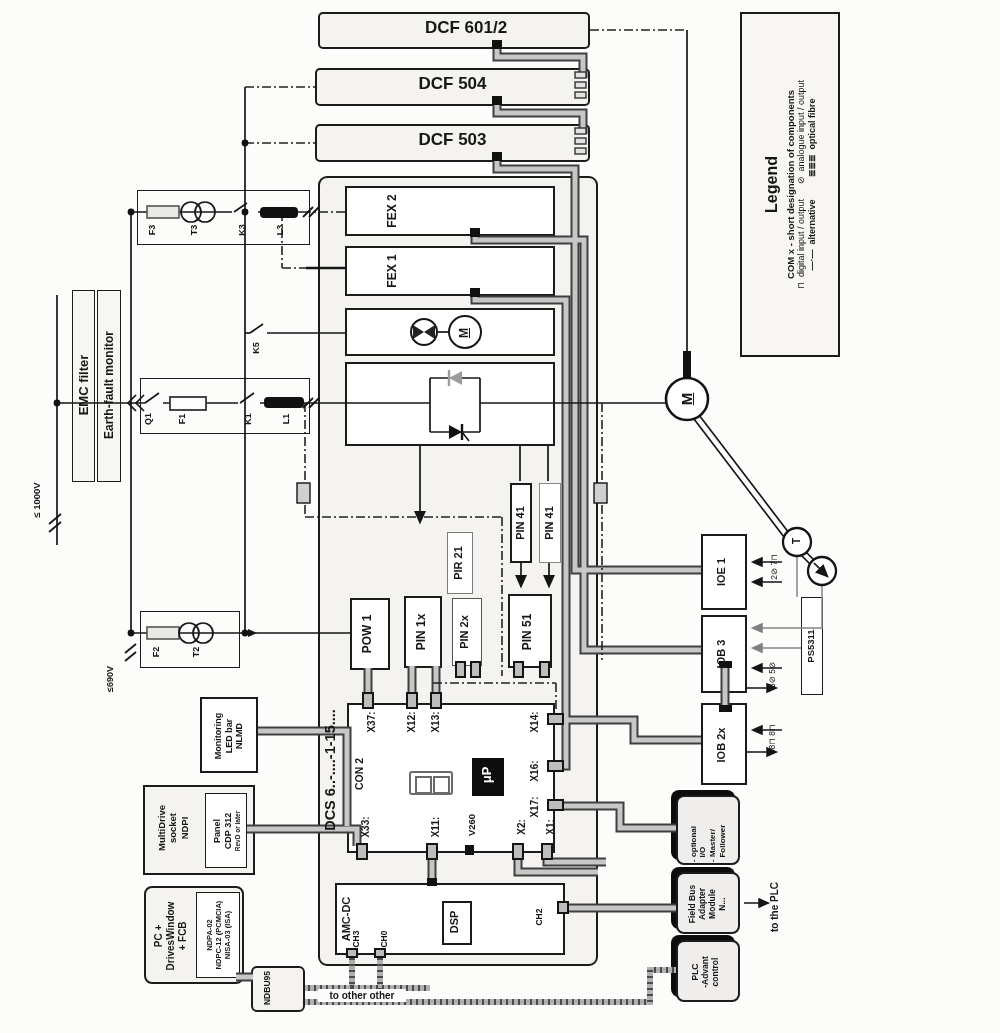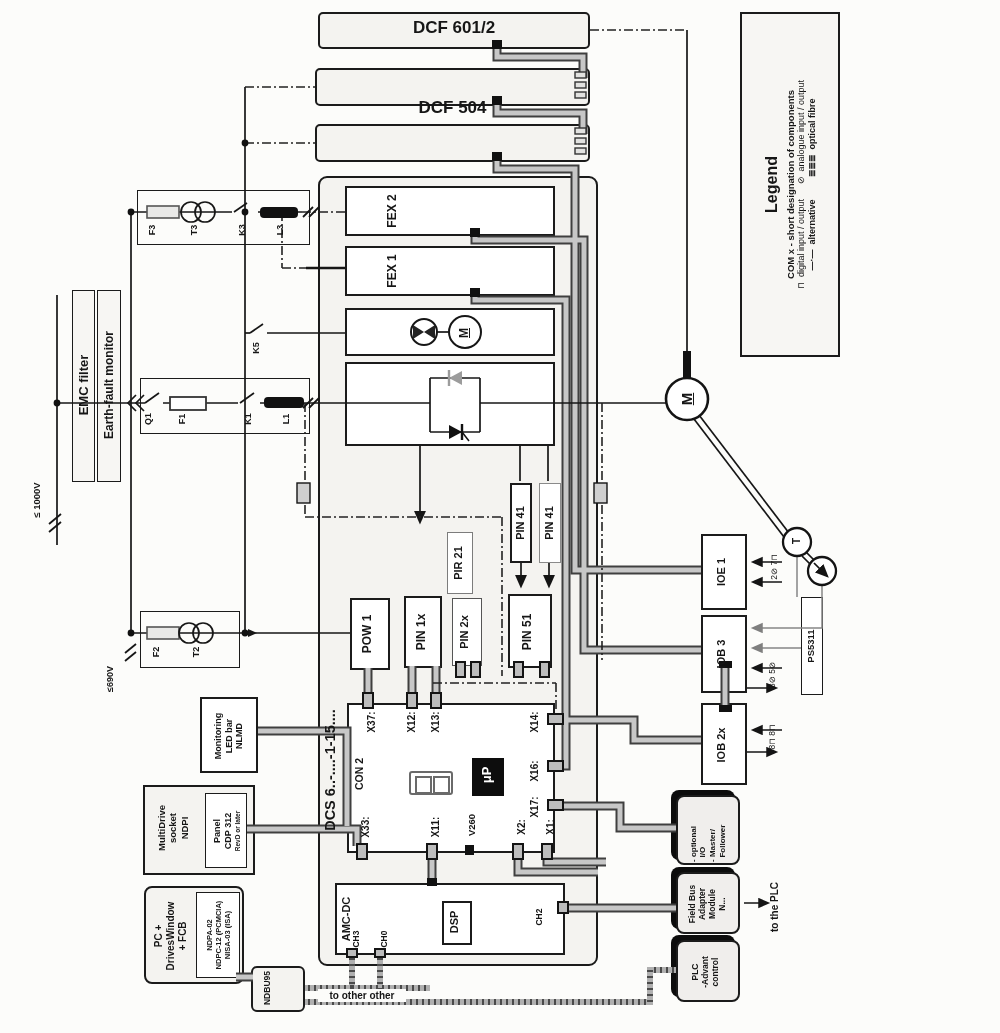--- a/index.html
+++ b/index.html
@@ -317,22 +317,23 @@
         <rect x="575" y="82" width="11" height="6"></rect>
         <rect x="575" y="92" width="11" height="6"></rect>
       <rect x="575" y="128" width="11" height="6"></rect>
         <rect x="575" y="138" width="11" height="6"></rect>
         <rect x="575" y="148" width="11" height="6"></rect>
     </g>
   </svg>
 
   <div class="lbl-layer">
 
-    <div class="h" style="left:318px;top:18px;width:272px;font-size:17px;">DCF 601/2</div>
-    <div class="h" style="left:315px;top:74px;width:275px;font-size:17px;margin-top:24px;">DCF 504</div>
+    <div class="h" style="left:318px;top:18px;width:272px;font-size:17px;padding-left:12px;">DCF 601/2</div>
+    <div class="h" style="left:315px;top:74px;width:275px;font-size:17px;">DCF 504</div>
+    <div class="h" style="left:315px;top:130px;width:275px;font-size:17px;">DCF 503</div>
 
     <div class="rot" style="left:744px;top:353px;width:337px;height:92px;">
       <span class="bold" style="font-size:16px;margin-bottom:4px;">Legend</span>
       <span class="bold" style="font-size:9.5px;">COM x - short designation of components</span>
       <span style="font-size:9px;">⊓  digital input / output      ⊘  analogue input / output</span>
       <span style="font-size:9px;font-weight:bold;">—·—  alternative         ≣≣≣  optical fibre</span>
     </div>
 
     <span class="rot bold" style="left:74px;top:478px;width:186px;height:20px;font-size:13px;">EMC filter</span>
     <span class="rot bold" style="left:98px;top:478px;width:186px;height:22px;font-size:12px;">Earth-fault monitor</span>

